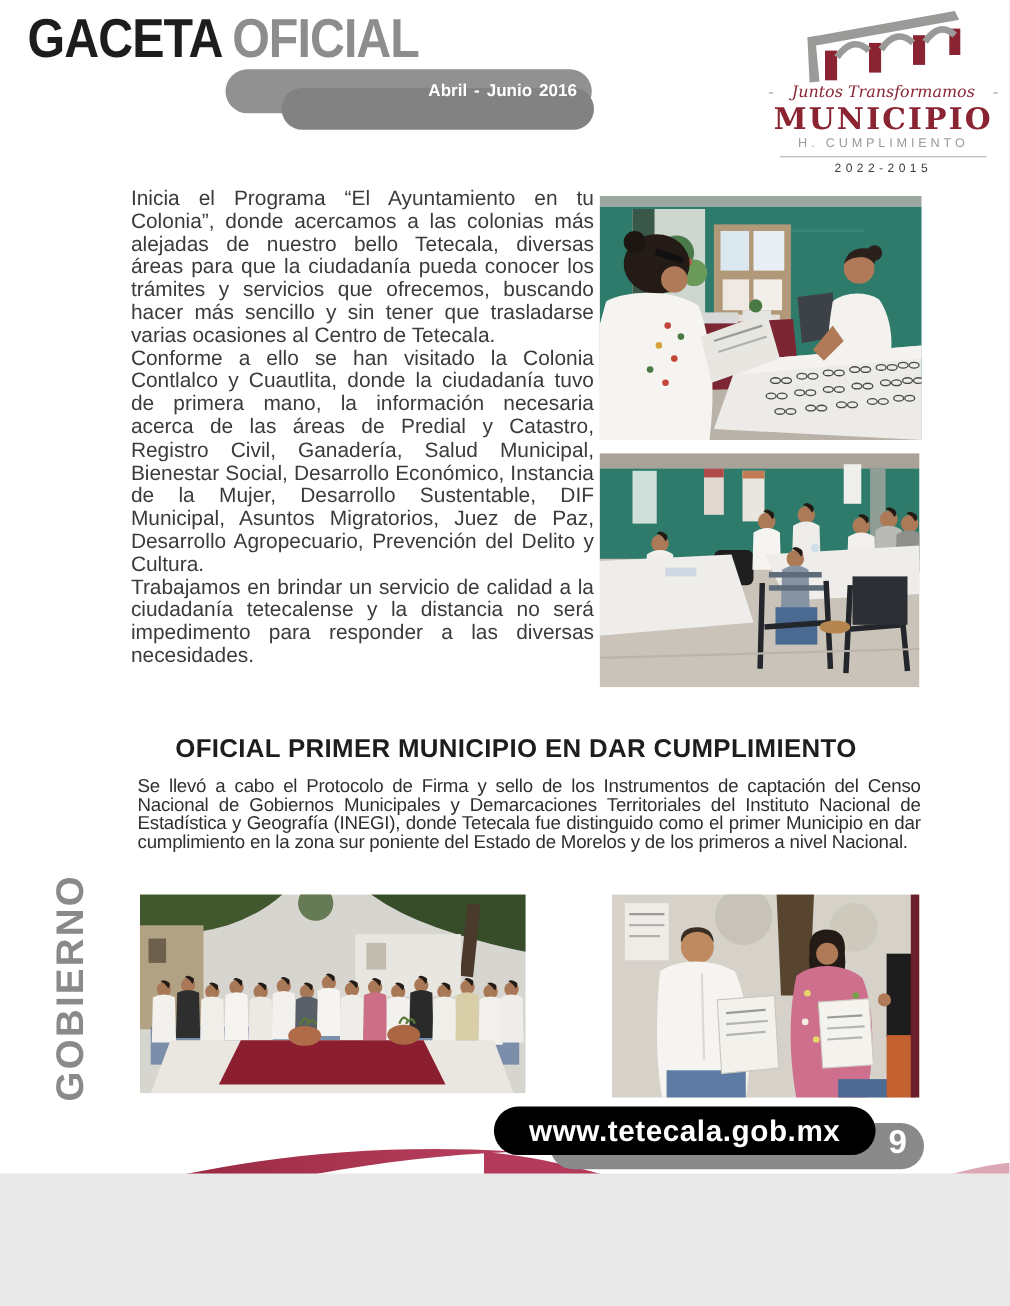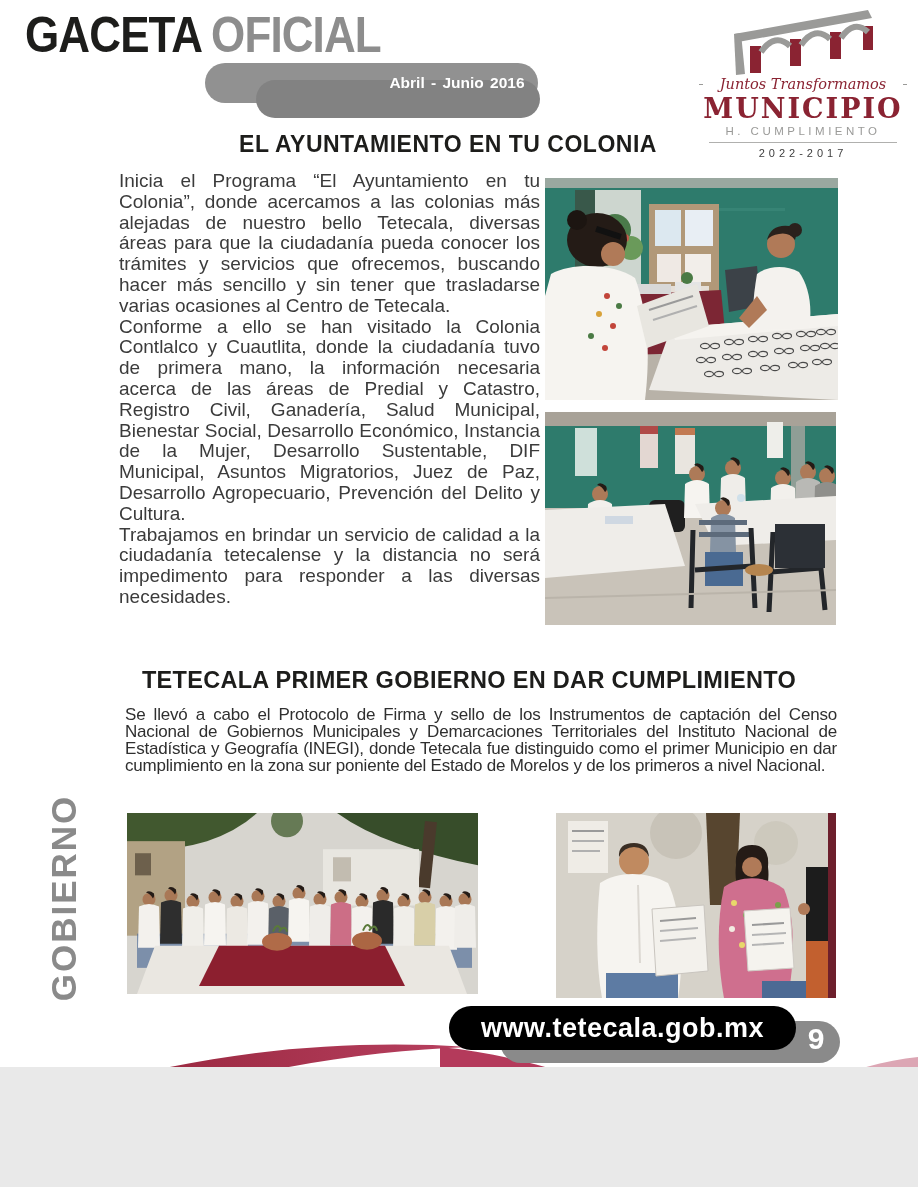--- a/index.html
+++ b/index.html
@@ -96,24 +96,23 @@
       </svg>
     </div>
     <div class="slogan-row">
       <span class="line"></span>
       <span class="slogan">Juntos Transformamos</span>
       <span class="line"></span>
     </div>
     <div class="muni">MUNICIPIO</div>
     <div class="logo-sub">H. CUMPLIMIENTO</div>
     <div class="logo-divider"></div>
-    <div class="logo-term">2022-2017</div>
-  </div>
-
-  <div class="abs title1">EL AYUNTAMIENTO EN TU COLONIA</div>
+    <div class="logo-term">2022-2015</div>
+  </div>
+
 
   <div class="abs col-text">
     <p>Inicia el Programa “El Ayuntamiento en tu Colonia”, donde acercamos a las colonias más alejadas de nuestro bello Tetecala, diversas áreas para que la ciudadanía pueda conocer los trámites y servicios que ofrecemos, buscando hacer más sencillo y sin tener que trasladarse varias ocasiones al Centro de Tetecala.</p>
     <p>Conforme a ello se han visitado la Colonia Contlalco y Cuautlita, donde la ciudadanía tuvo de primera mano, la información necesaria acerca de las áreas de Predial y Catastro, Registro Civil, Ganadería, Salud Municipal, Bienestar Social, Desarrollo Económico, Instancia de la Mujer, Desarrollo Sustentable, DIF Municipal, Asuntos Migratorios, Juez de Paz, Desarrollo Agropecuario, Prevención del Delito y Cultura.</p>
     <p>Trabajamos en brindar un servicio de calidad a la ciudadanía tetecalense y la distancia no será impedimento para responder a las diversas necesidades.</p>
   </div>
 
   <div class="abs photo photo1">
     <svg viewBox="0 0 293 222" preserveAspectRatio="none">
       <defs>
@@ -220,21 +219,21 @@
       <rect x="154" y="120" width="50" height="5" fill="#5d6b7b"></rect>
       <rect x="160" y="140" width="38" height="34" fill="#4a6a92"></rect>
       <path d="M148,118 L146,196 M206,116 L210,196 M150,158 L208,154" stroke="#23262a" stroke-width="5" fill="none"></path>
       <path d="M228,120 L224,200 M272,116 L280,198 M226,160 L276,156" stroke="#23262a" stroke-width="5" fill="none"></path>
       <rect x="230" y="112" width="50" height="44" fill="#2c3036"></rect>
       <ellipse cx="214" cy="158" rx="14" ry="6" fill="#b5854f"></ellipse>
       <line x1="0" y1="186" x2="291" y2="178" stroke="#bab4aa" stroke-width="2"></line>
     </svg>
   </div>
 
-  <div class="abs title2">TETECALA PRIMER GOBIERNO EN DAR CUMPLIMIENTO</div>
+  <div class="abs title2">OFICIAL PRIMER MUNICIPIO EN DAR CUMPLIMIENTO</div>
   <div class="abs para2">Se llevó a cabo el Protocolo de Firma y sello de los Instrumentos de captación del Censo Nacional de Gobiernos Municipales y Demarcaciones Territoriales del Instituto Nacional de Estadística y Geografía (INEGI), donde Tetecala fue distinguido como el primer Municipio en dar cumplimiento en la zona sur poniente del Estado de Morelos y de los primeros a nivel Nacional.</div>
 
   <div class="abs photo photo3">
     <svg viewBox="0 0 351 180" preserveAspectRatio="none">
       <defs>
         <g id="p3">
           <circle cx="0" cy="0" r="6.5" fill="#a97856"></circle>
           <path d="M-3,-7 Q0,-10 5,-6 Q6,-3 4,-1 Q1,-6 -3,-7 Z" fill="#241b16"></path>
           <path d="M-10,7 Q0,2 10,7 L11,48 L-11,48 Z" fill="currentColor"></path>
         </g>

